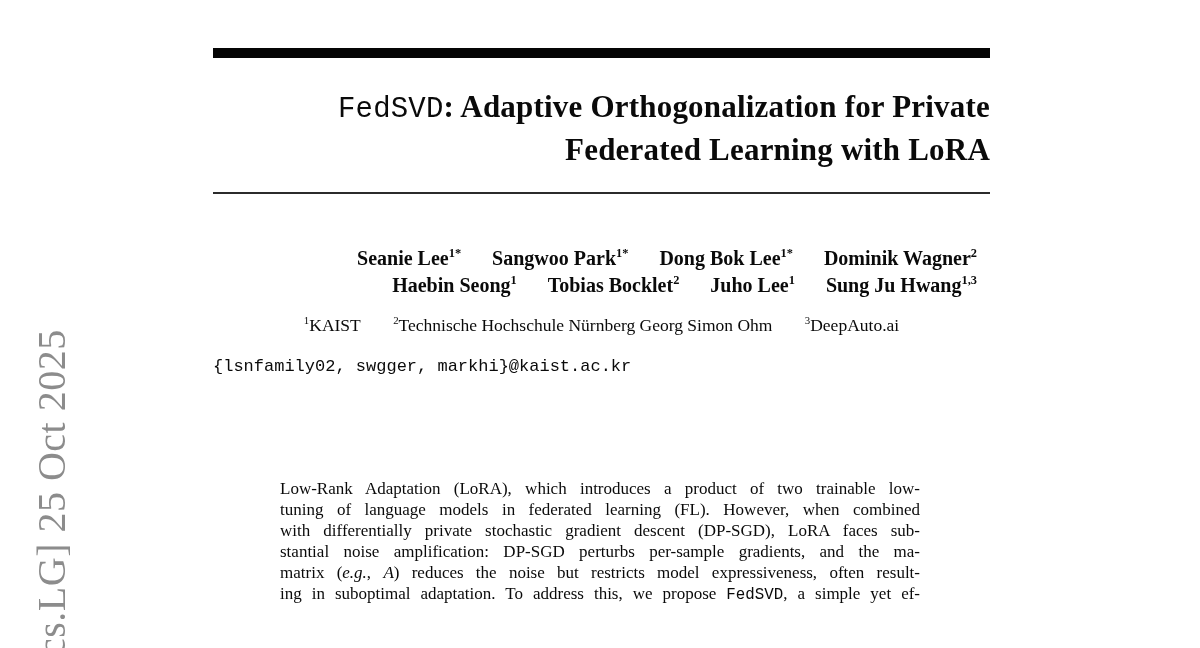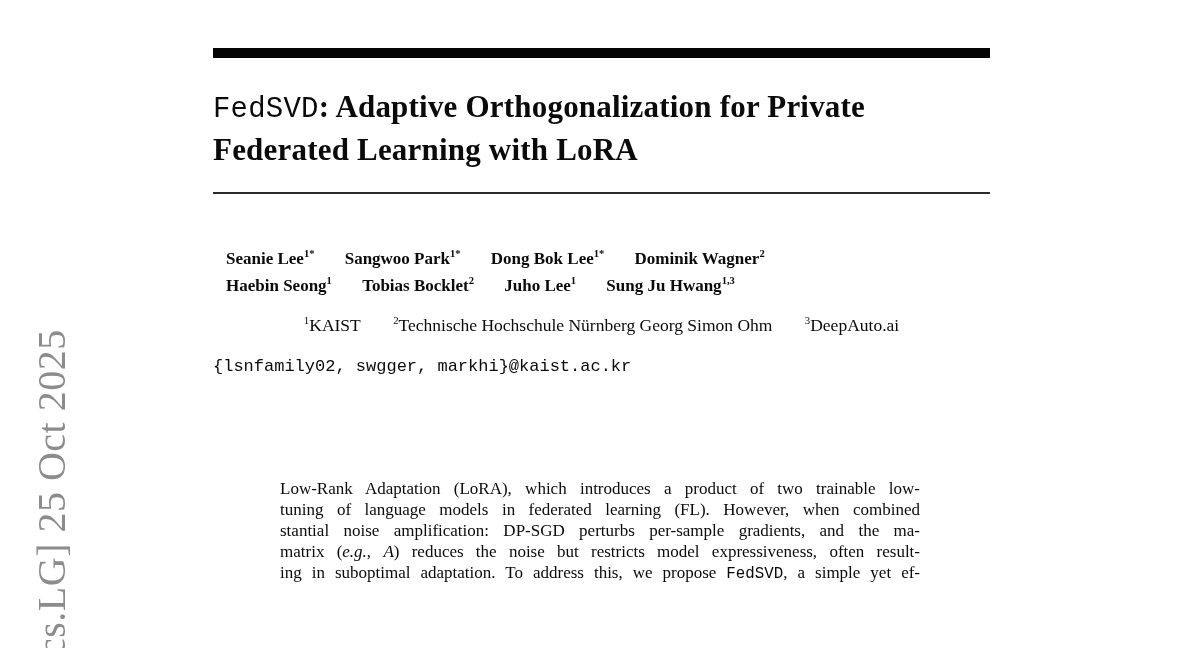--- a/index.html
+++ b/index.html
@@ -43,38 +43,38 @@
     position: absolute;
     left: 0; right: 0;
     top: 192px;
     height: 2px;
     background: #2b2b2b;
   }
   .title {
     position: absolute;
     left: 0; right: 0;
     top: 87px;
-    text-align: left;
+    text-align: right;
     font-weight: bold;
     font-size: 31px;
     line-height: 40px;
     letter-spacing: 0.2px;
   }
   .title .code {
     font-family: "Liberation Mono", "DejaVu Sans Mono", monospace;
     font-weight: normal;
     font-size: 29px;
   }
   .authors {
     position: absolute;
     left: 0; right: 0;
     top: 245px;
-    text-align: left;
+    text-align: right;
     font-weight: bold;
-    font-size: 17px;
+    font-size: 20px;
     line-height: 27px;
   }
   .authors .author { display: inline-block; margin: 0 13px; white-space: nowrap; }
   sup { font-size: 62%; line-height: 0; }
   .affils {
     position: absolute;
     left: 0; right: 0;
     top: 314px;
     text-align: center;
     font-size: 17.5px;
@@ -153,19 +153,20 @@
       <span class="affil"><sup>2</sup><span>Technische Hochschule Nürnberg Georg Simon Ohm</span></span>
       <span class="affil"><sup>3</sup><span>DeepAuto.ai</span></span>
     </div>
 
     <div class="email">{lsnfamily02, swgger, markhi}@kaist.ac.kr</div>
 
 
     <div class="abstract-body">
         <div class="abs-line"><span>Low-Rank Adaptation (LoRA), which introduces a product of two trainable low-</span></div>
         <div class="abs-line"><span>tuning of language models in federated learning (FL). However, when combined</span></div>
+        <div class="abs-line"><span>with differentially private stochastic gradient descent (DP-SGD), LoRA faces sub-</span></div>
         <div class="abs-line"><span>stantial noise amplification: DP-SGD perturbs per-sample gradients, and the ma-</span></div>
         <div class="abs-line"><span>matrix (</span><span class="s-italic">e.g.</span><span>, </span><span class="s-math">A</span><span>) reduces the noise but restricts model expressiveness, often result-</span></div>
         <div class="abs-line"><span>ing in suboptimal adaptation. To address this, we propose </span><span class="s-code">FedSVD</span><span>, a simple yet ef-</span></div>
       </div>
 
   </div>
 </div>
 
 </body></html>

